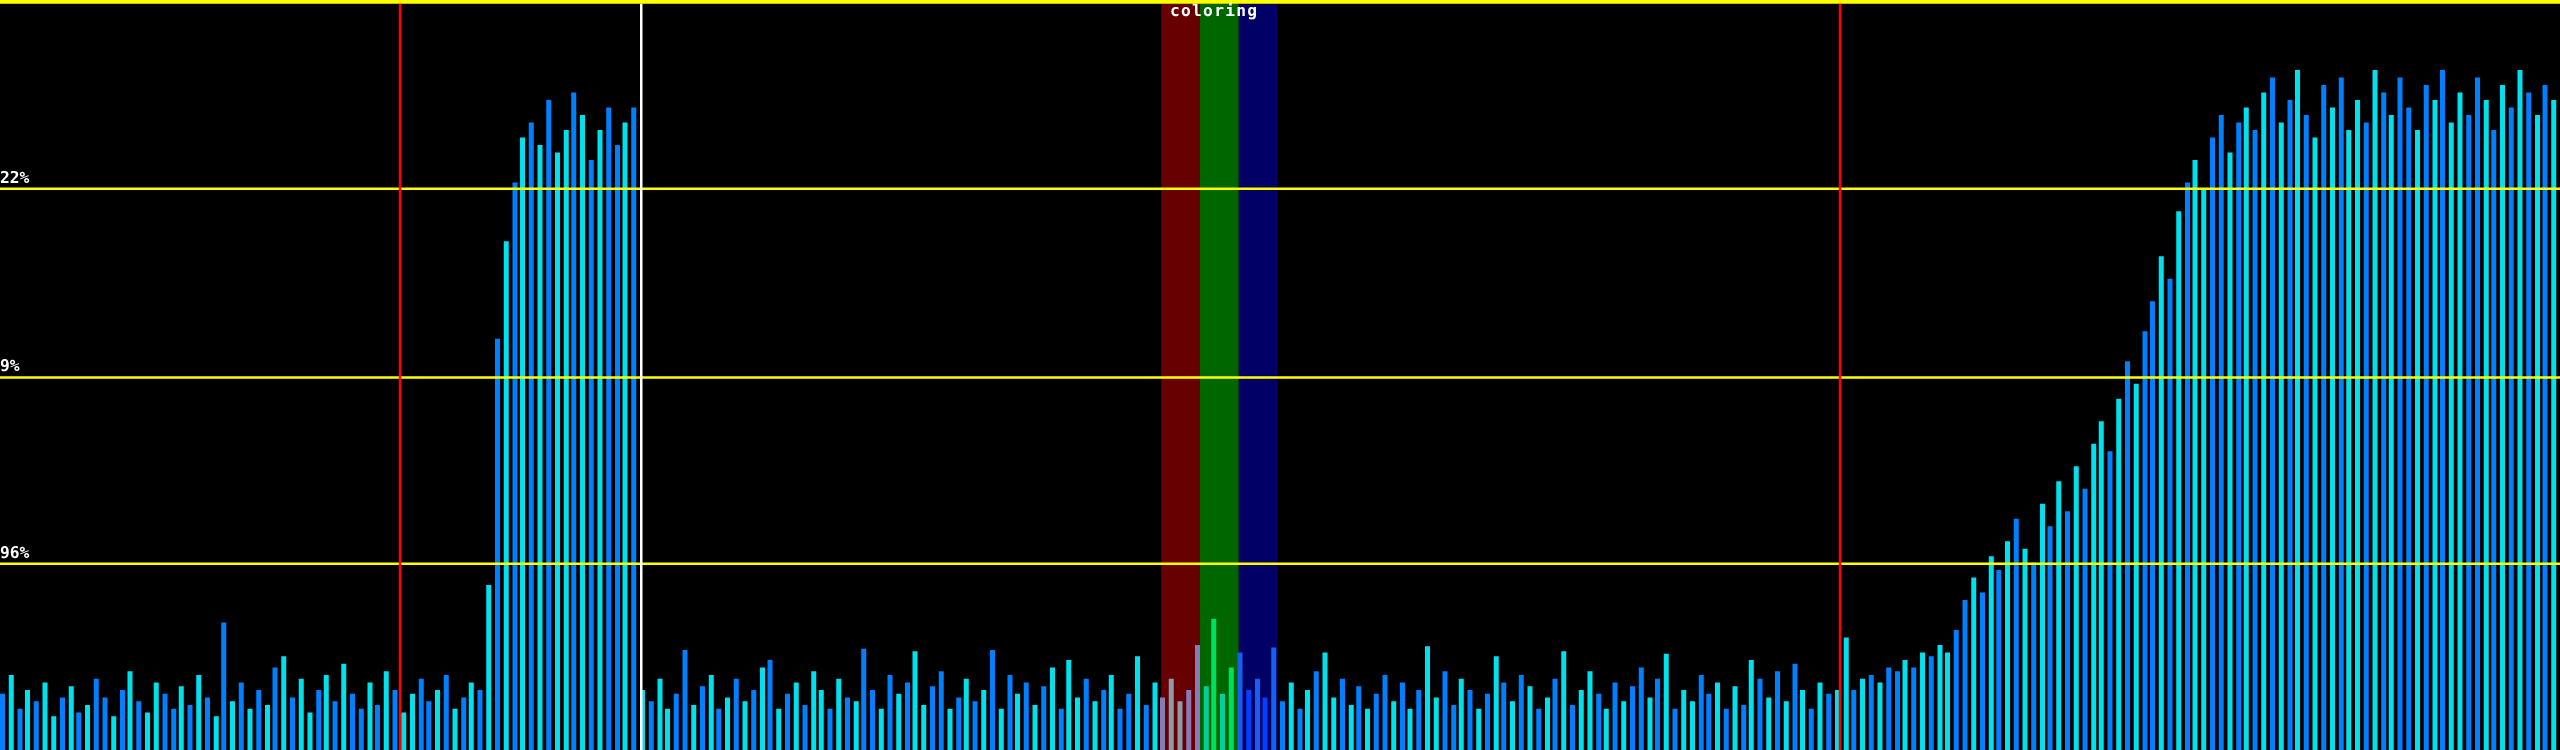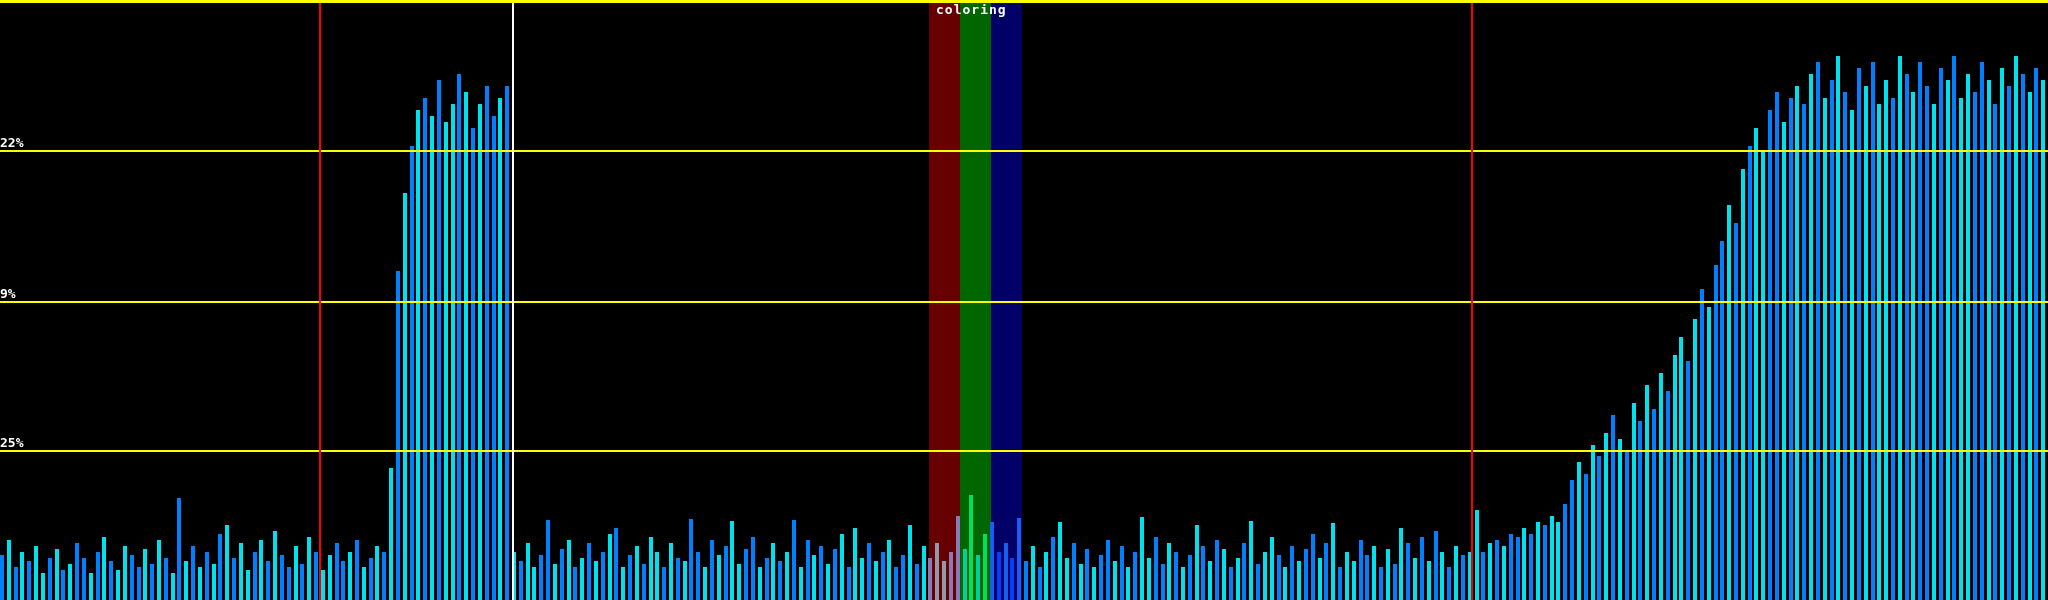--- a/index.html
+++ b/index.html
@@ -330,16 +330,16 @@
       <div class="gridline" style="top: 450px; height: 2px;"></div>
     </div>
   <div id="vlines">
       <div class="vline" style="left: 319px; background: rgb(255, 0, 0);"></div>
       <div class="vline" style="left: 512px; background: rgb(255, 255, 255);"></div>
       <div class="vline" style="left: 1471px; background: rgb(255, 0, 0);"></div>
     </div>
   <div id="labels">
       <div class="tick-label" style="top: 136px;">22%</div>
       <div class="tick-label" style="top: 287px;">9%</div>
-      <div class="tick-label" style="top: 436px;">25%</div>
+      <div class="tick-label" style="top: 436px;">96%</div>
     </div>
   <div class="title">coloring</div>
 </div>
 
 </body></html>

